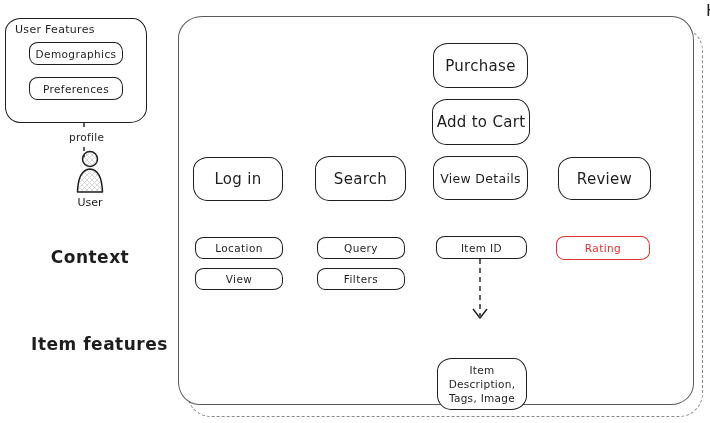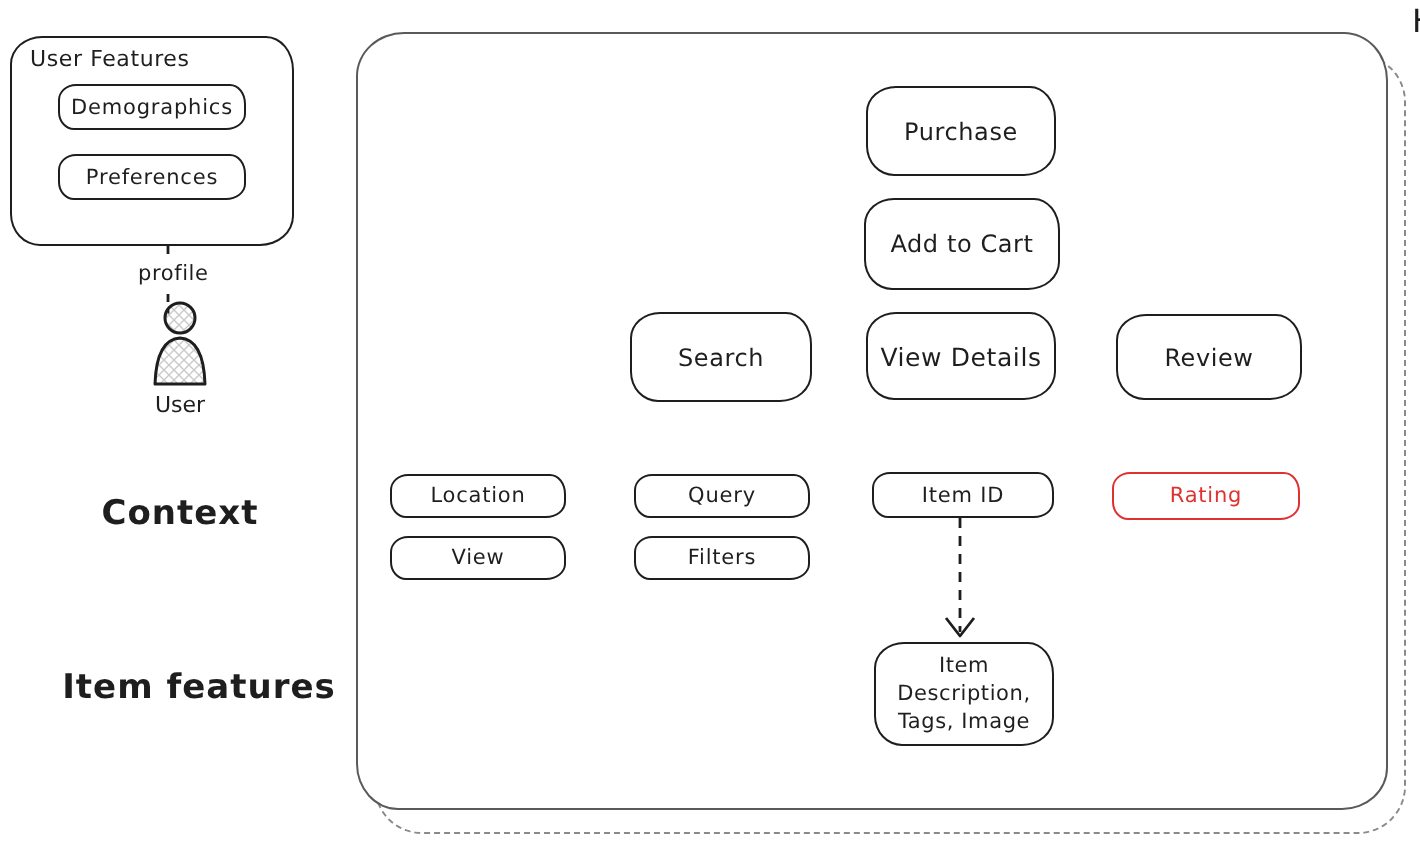--- a/index.html
+++ b/index.html
@@ -7,21 +7,21 @@
     position:relative;width:710px;height:423px;background:#ffffff;overflow:hidden;
     font-family:"DejaVu Sans", sans-serif;color:#1e1e1e;
   }
   .abs{position:absolute;box-sizing:border-box;}
   
   .node{
     position:absolute;box-sizing:border-box;background:#fff;
     border:1.7px solid #1e1e1e;
     border-radius:15px 13px 16px 14px / 13px 16px 14px 15px;
     display:flex;align-items:center;justify-content:center;
-    font-size:12px;letter-spacing:.3px;z-index:3;
+    font-size:15px;letter-spacing:.3px;z-index:3;
   }
   .subnode{
     position:absolute;box-sizing:border-box;background:#fff;
     border:1.5px solid #1e1e1e;
     border-radius:9px 8px 10px 8px / 8px 10px 8px 9px;
     display:flex;align-items:center;justify-content:center;
     font-size:10.5px;letter-spacing:.4px;z-index:3;
   }
   .subnode.red{border-color:#e03131;color:#e03131;}
   .panel{
@@ -34,21 +34,21 @@
     position:absolute;box-sizing:border-box;background:#fff;
     border:1.6px solid #5a5a5a;border-radius:24px 22px 23px 21px / 22px 24px 21px 23px;
     z-index:1;
   }
   .container-ghost{
     position:absolute;box-sizing:border-box;background:transparent;
     border:1.4px dashed #8a8a8a;border-radius:24px;z-index:0;
   }
   .side-label{position:absolute;font-size:17px;font-weight:600;letter-spacing:.5px;z-index:2;}
   .tiny-label{position:absolute;font-size:10.5px;letter-spacing:.3px;z-index:4;background:#fff;padding:0 2px;}
-  .multi{flex-direction:column;line-height:1.35;font-size:10.5px;text-align:left;}
+  .multi{flex-direction:column;line-height:1.35;font-size:10.5px;text-align:left;margin-top:37px;}
   svg{display:block;}
 </style>
 </head>
 <body>
 
 <div id="stage">
 
   <div class="container-ghost" style="left:187px;top:27px;width:516px;height:390px;"></div>
 
   <div class="abs" style="left:662px;top:1px;font-size:16px;z-index:4;margin-left:44px;">History</div>
@@ -75,20 +75,21 @@
     <circle cx="18" cy="9" r="7.5" fill="url(#xhatch)" stroke="#1e1e1e" stroke-width="1.5"></circle>
     <path d="M18,19 C10,19.5 6,27 5.5,42 L30.5,42 C30,27 26,19.5 18,19 Z" fill="url(#xhatch)" stroke="#1e1e1e" stroke-width="1.5" stroke-linejoin="round"></path>
   </svg>
   <div class="abs" style="left:72px;top:196px;width:36px;text-align:center;font-size:11px;z-index:2;">User</div>
 
   <div class="side-label" style="left:40px;top:247px;width:100px;text-align:center;">Context</div>
   <div class="side-label" style="left:22px;top:334px;width:155px;text-align:center;">Item features</div>
 
   <div class="node" style="left:433px;top:43px;width:95px;height:45px;">Purchase</div>
   <div class="node" style="left:432px;top:99px;width:98px;height:46px;">Add to Cart</div>
+  <div class="node" style="left:193px;top:157px;width:90px;height:44px;">Log in</div>
   <div class="node" style="left:315px;top:156px;width:91px;height:45px;">Search</div>
   <div class="node" style="left:433px;top:156px;width:95px;height:44px;font-size:12.5px;">View Details</div>
   <div class="node" style="left:558px;top:157px;width:93px;height:43px;">Review</div>
 
   <div class="subnode" style="left:195px;top:237px;width:88px;height:22px;">Location</div>
   <div class="subnode" style="left:195px;top:268px;width:88px;height:22px;">View</div>
   <div class="subnode" style="left:317px;top:237px;width:88px;height:22px;">Query</div>
   <div class="subnode" style="left:436px;top:236px;width:91px;height:23px;">Item ID</div>
   <div class="subnode" style="left:317px;top:268px;width:88px;height:22px;">Filters</div>
   <div class="subnode red" style="left:556px;top:236px;width:94px;height:24px;">Rating</div>

